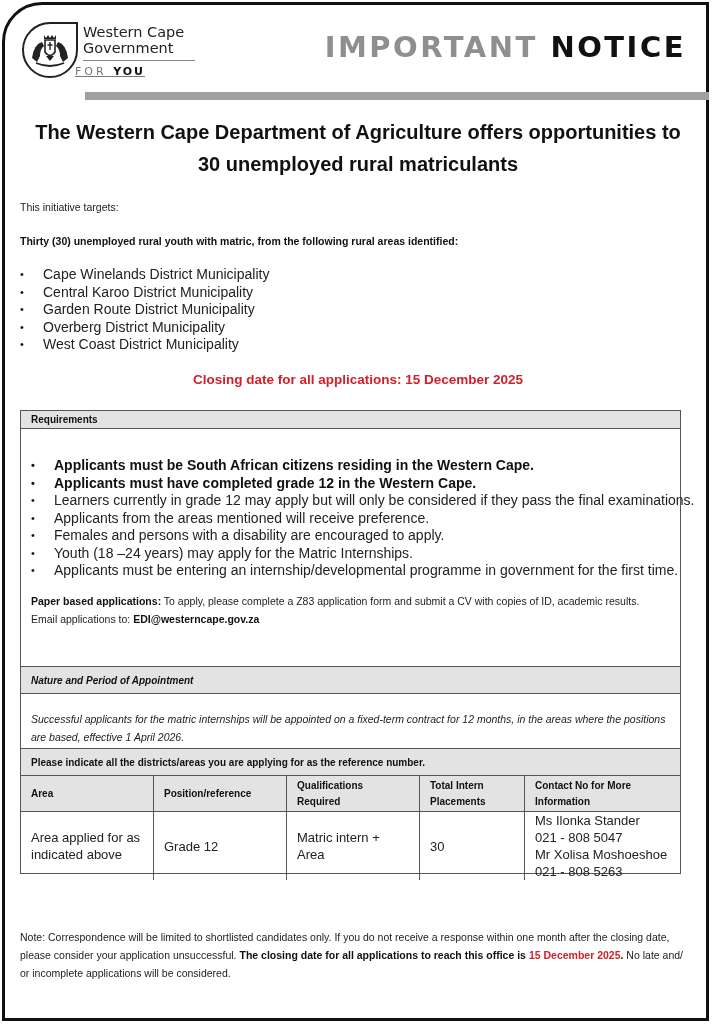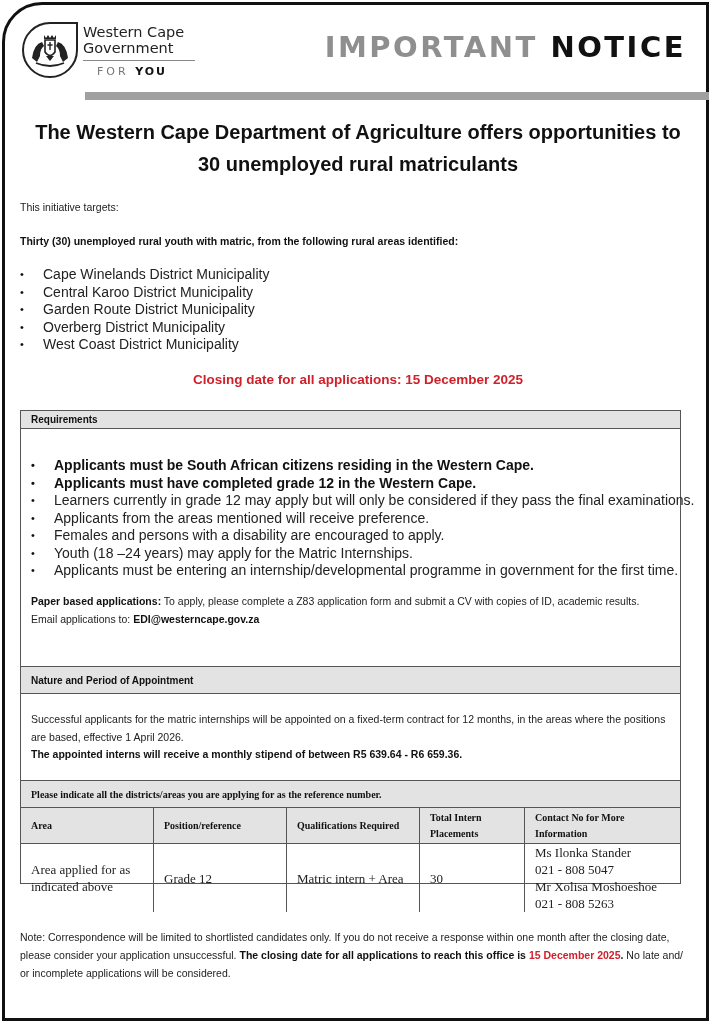--- a/index.html
+++ b/index.html
@@ -18,22 +18,22 @@
     border: 2.5px solid #222; border-radius: 50% 0 50% 50%;
     display: flex; align-items: center; justify-content: center; background: #fff;
   }
   .crest svg { width: 44px; height: 40px; }
   .wcg-name {
     position: absolute; left: 61px; top: 2px; white-space: nowrap;
     font-family: "DejaVu Sans", sans-serif; font-size: 14.5px; line-height: 16px; color: #222;
   }
   .wcg-rule { position: absolute; left: 61px; top: 38px; width: 112px; border-top: 1px solid #888; }
   .wcg-tag {
-    position: absolute; left: 75px; top: 43px; white-space: nowrap;
-    font-family: "DejaVu Sans", sans-serif; font-size: 11px; letter-spacing: 3px; color: #777;
+    position: absolute; left: 53px; top: 43px; white-space: nowrap;
+    font-family: "DejaVu Sans", sans-serif; font-size: 11px; letter-spacing: 3px; color: #777; text-decoration: underline;
   }
   .wcg-tag b { color: #111; font-weight: 800; letter-spacing: 2px; }
 
   .notice-title {
     position: absolute; right: 30px; top: 30px; white-space: nowrap;
     font-family: "DejaVu Sans", sans-serif; font-weight: bold; font-size: 29px; letter-spacing: 2.5px;
   }
   .notice-title .light { color: #8f8f8f; }
   .notice-title .dark { color: #111; }
   .gray-band { position: absolute; left: 85px; top: 92px; width: 624px; height: 8px; background: #a0a0a0; }
@@ -58,24 +58,24 @@
   }
 
   
   .box { position: absolute; left: 20px; width: 661px; border: 1.5px solid #555; }
   .box-head { background: #e3e3e3; border-bottom: 1.5px solid #555; font-weight: bold; font-size: 10px; padding-left: 10px; color: #111; display: flex; align-items: center; }
   .box-body { position: relative; background: #fff; }
 
   .req { top: 410px; height: 257px; }
   .req .box-head { height: 18px; }
 
-  .nat { top: 666px; height: 115px; }
+  .nat { top: 666px; height: 115px; font-style: italic; }
   .nat .box-head { height: 27px; }
 
-  .tbl { top: 780px; height: 104px; font-family: Liberation Serif, serif; }
+  .tbl { top: 748px; height: 126px; }
   .tbl .box-head { height: 27px; }
   .grid { display: grid; grid-template-columns: 133px 133px 133px 105px 155px; }
   .grid .th { background: #e3e3e3; font-weight: bold; font-size: 10px; line-height: 16px; height: 36px; border-bottom: 1.5px solid #555; padding: 2px 10px; display: flex; align-items: center; color: #111; }
   .grid .td { height: 68px; font-size: 13px; line-height: 17px; padding: 0 10px; display: flex; align-items: center; color: #222; }
   .grid .c { border-right: 1.5px solid #555; }
   .grid .c:nth-child(5n) { border-right: none; }
 
   .note { position: absolute; left: 20px; top: 928px; width: 672px; font-size: 10.5px; line-height: 18px; color: #222; }
   .red { color: #d0202a; }
 </style>

